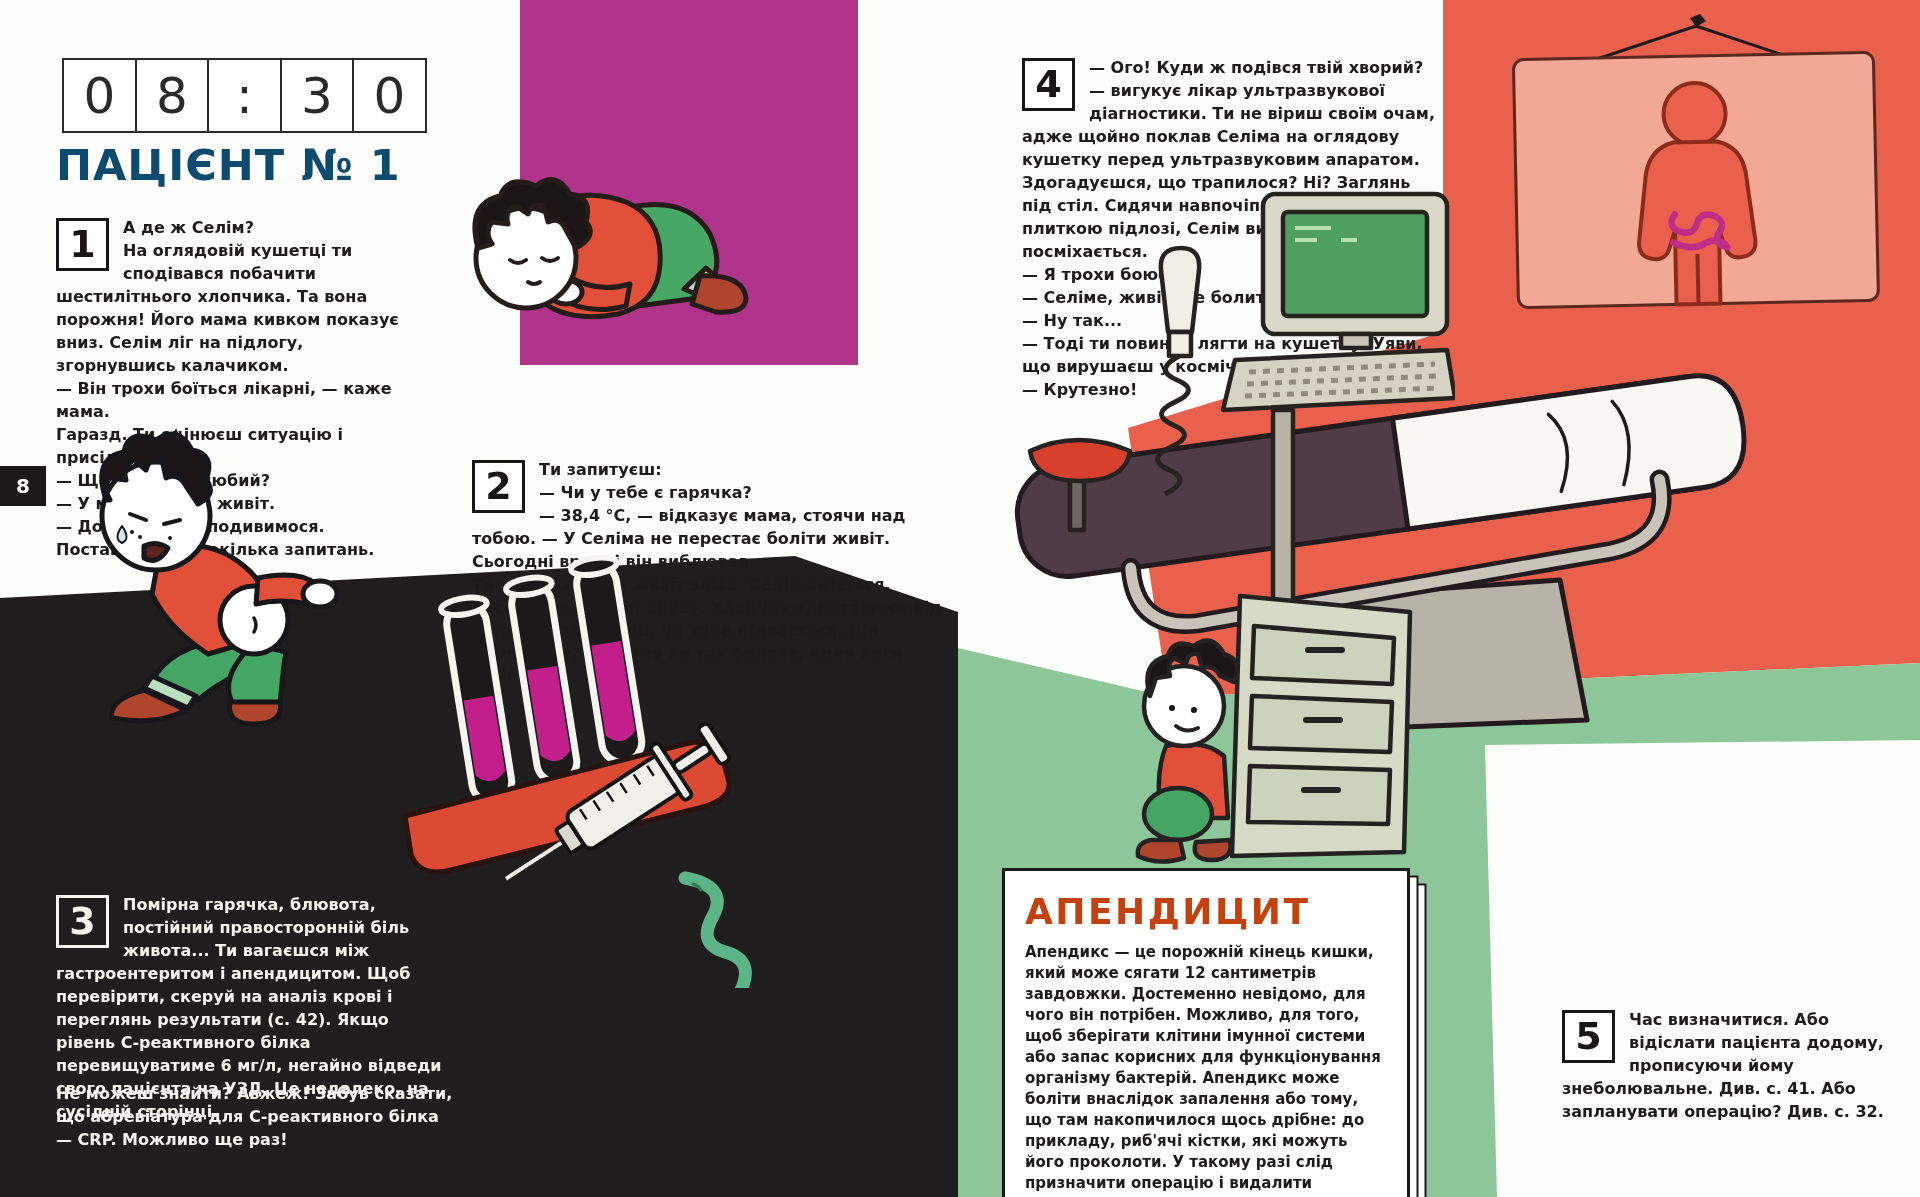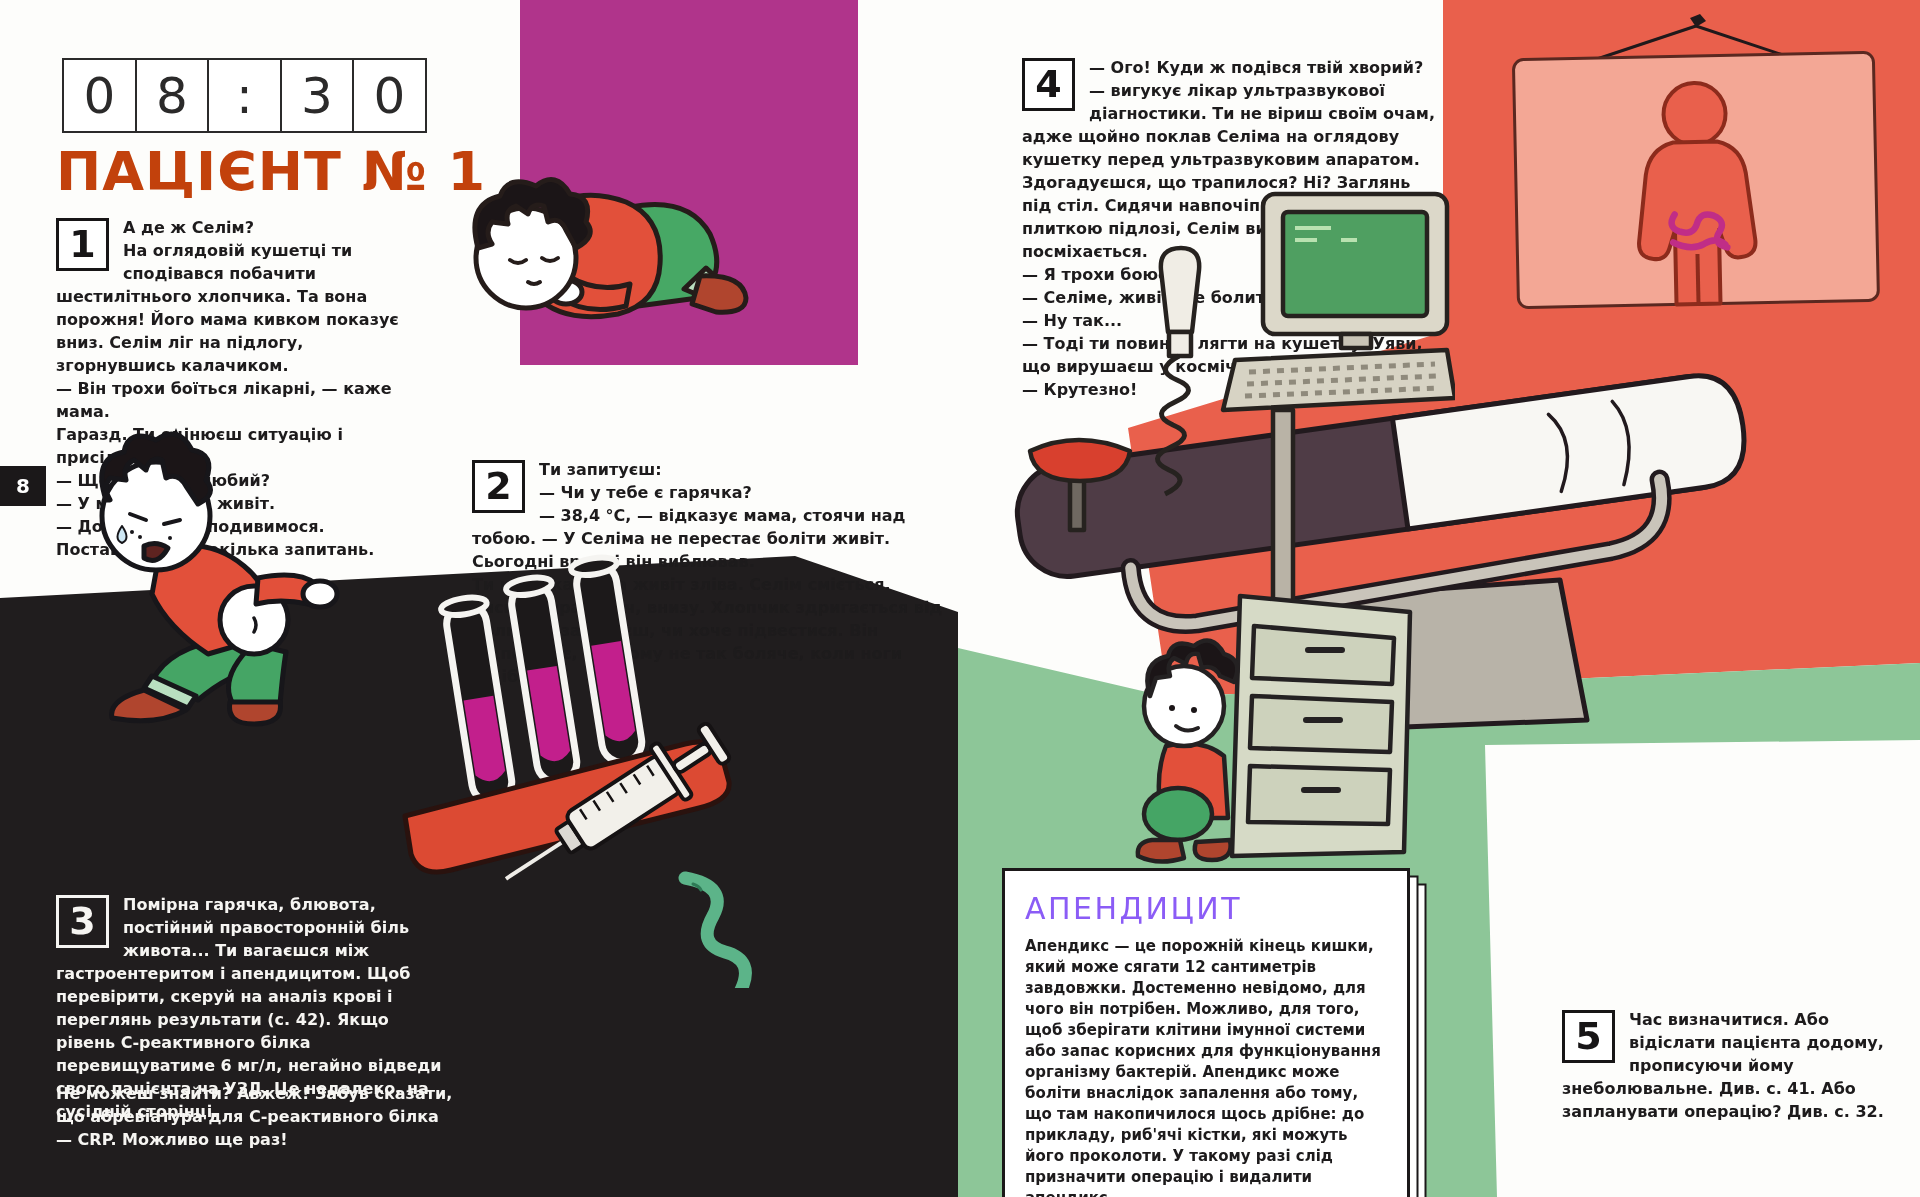--- a/index.html
+++ b/index.html
@@ -7,36 +7,36 @@
           font-family:"DejaVu Sans","Liberation Sans",sans-serif;color:#1d1b1c;}
   .bg{position:absolute;left:0;top:0;width:1920px;height:1197px;}
   .bg-purple{position:absolute;left:520px;top:0;width:338px;height:365px;}
   .abs{position:absolute;}
   
   .clock{position:absolute;left:62px;top:58px;display:flex;}
   .clock .cell{width:71px;height:71px;border:2.5px solid #2b2a2a;margin-left:-2.5px;
     display:flex;align-items:center;justify-content:center;font-size:50px;font-weight:400;color:#2b2a2a;background:#fff;}
   .clock .cell:first-child{margin-left:0;}
   
-  .page-title{position:absolute;left:56px;top:140px;font-size:54px;font-weight:bold;letter-spacing:1px;color:#c2410c;}
+  .page-title{position:absolute;left:56px;top:140px;font-size:43px;font-weight:bold;letter-spacing:1px;color:#0c4a6e;}
   
   .sec{position:absolute;font-size:16px;font-weight:bold;line-height:23px;}
   .sec .txt{white-space:pre-line;}
   .numbox{float:left;width:47px;height:47px;border:3.5px solid #171516;background:#fff;color:#171516;
     display:flex;align-items:center;justify-content:center;font-size:38px;font-weight:bold;margin:2px 14px 4px 0;}
   .numbox.inv{border-color:#f6f5f2;background:transparent;color:#f6f5f2;}
   .on-black{color:#f6f5f2;}
   .ref{font-weight:bold;}
   
   .page-tab{position:absolute;left:0;top:466px;width:46px;height:40px;background:#1b1819;color:#fff;
     display:flex;align-items:center;justify-content:center;font-size:20px;font-weight:bold;}
   
   .paper{position:absolute;left:1002px;top:868px;width:402px;background:#fff;border:3px solid #1b1819;
      box-shadow:8px 8px 0 -1.5px #ffffff,8px 8px 0 0.5px #1b1819,16px 16px 0 -1.5px #ffffff,16px 16px 0 0.5px #1b1819;}
-  .paper h2{margin:20px 20px 10px 20px;font-size:30px;letter-spacing:2.5px;font-weight:normal;color:#8b5cf6;}
+  .paper h2{margin:20px 20px 10px 20px;font-size:36px;letter-spacing:2.5px;font-weight:bold;color:#c2410c;}
   .paper .body{margin:0 20px 22px 20px;font-size:15px;font-weight:bold;line-height:21px;white-space:pre-line;}
   svg{display:block;}
 </style>
 </head>
 <body>
 
 <div class="canvas">
 
   <div class="bg" style="background:#201d1e;clip-path:polygon(0 598px,795px 556px,958px 612px,958px 1197px,0 1197px);"></div>
   <div class="bg" style="background:#e9604c;clip-path:polygon(1443px 0,1920px 0,1920px 663px,1168px 697px,1128px 428px,1443px 332px);"></div>

